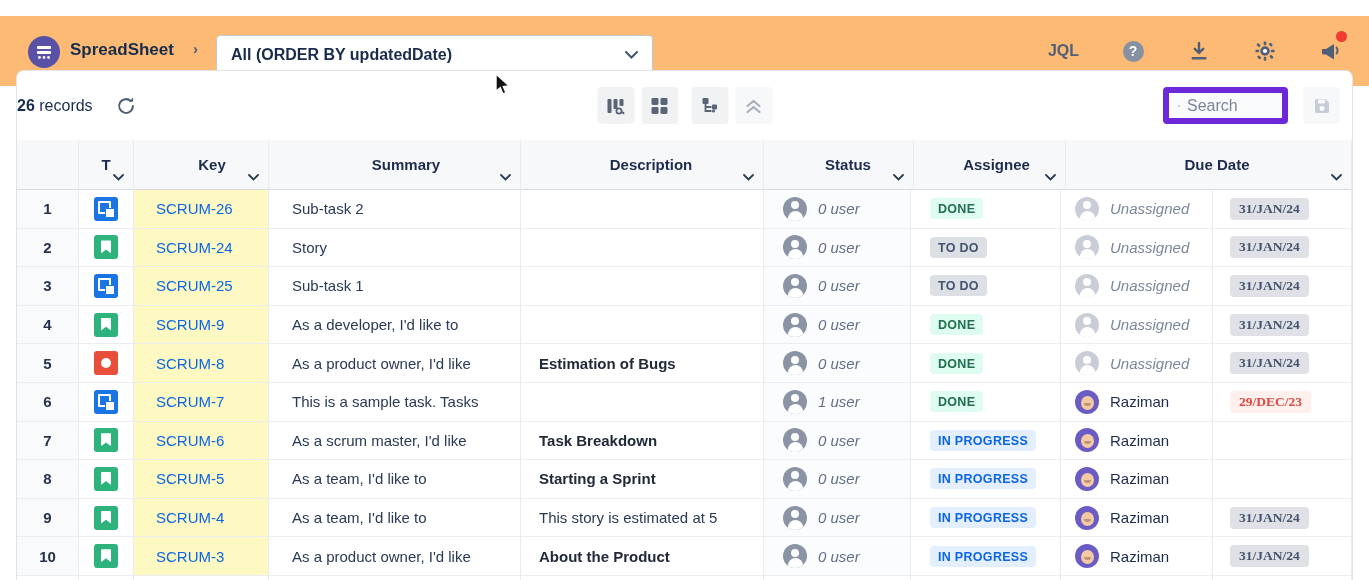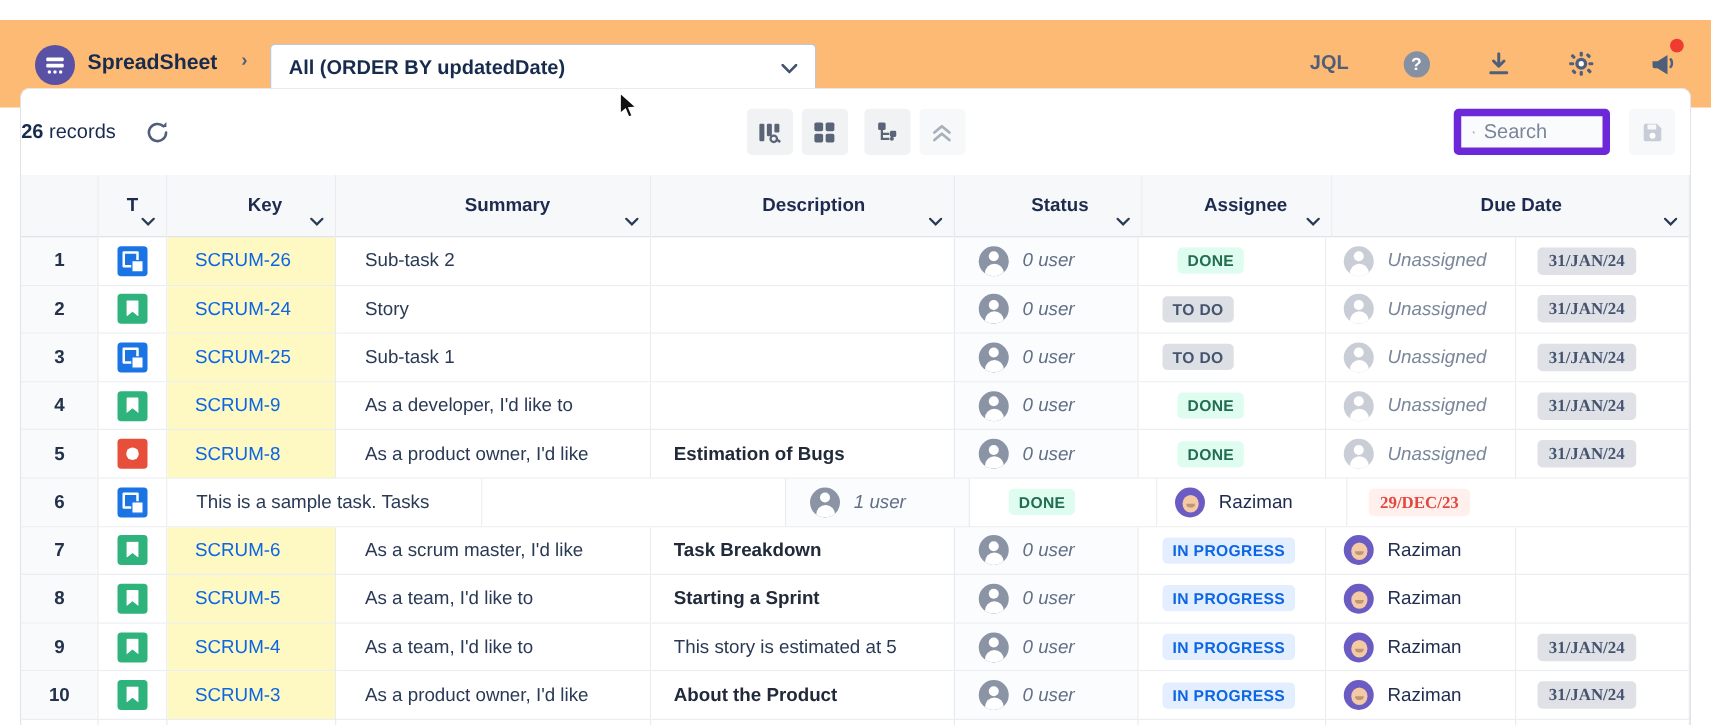--- a/index.html
+++ b/index.html
@@ -68,21 +68,21 @@
   .tbody .col-key { background:#fef9c3; }
   .tbody .col-comm { background:#FBFCFD; }
   .key-link { color:#0C66E4; text-decoration:none; cursor:pointer; }
   .val { color:#2A3A55; }
   .bold { font-weight:700; color:#222A3A; }
   .ital { font-style:italic; color:#626F86; margin-left:11px; }
   .aname { margin-left:11px; color:#1D2B4F; }
   .aname.unassigned { font-style:italic; color:#7A869A; }
 
   .badge { font-size:12.5px; font-weight:700; letter-spacing:.3px; padding:4px 8px 3px; border-radius:4px; }
-  .badge.done { background:#DFFCF0; color:#216E4E;margin-left:12px; }
+  .badge.done { background:#DFFCF0; color:#216E4E; }
   .badge.todo { background:#DCDFE4; color:#44546F; }
   .badge.inprogress { background:#E3EEFF; color:#0C66E4; }
   .due-badge { font-size:13.5px; font-weight:700; padding:3px 9px; border-radius:4px;
     background:#DFE1E6; color:#44546F;font-family:Liberation Serif, serif; }
   .due-badge.overdue { background:#FFEFED; color:#E2483D; }
 
   
   .avatar { width:24px; height:24px; border-radius:50%; position:relative; flex:none; overflow:hidden; }
   .avatar.person-dark { background:#8A94A4; }
   .avatar.person-light { background:#C9CED6; }
@@ -453,20 +453,23 @@
           </div>
   </div>
 
   <div class="tr">
     <div class="td col-num">
             <span class="rownum">6</span>
           </div>
     <div class="td col-type">
       <span class="type-icon subtask"></span>
     </div>
+    <div class="td col-key">
+      <a class="key-link">SCRUM-7</a>
+    </div>
     <div class="td col-summary">
             <span class="val sumv">This is a sample task. Tasks</span>
           </div>
     <div class="td col-desc">
             <span class="val descv"></span>
           </div>
     <div class="td col-comm">
       <span class="avatar person-dark"></span>
       <span class="ital commv">1 user</span>
     </div>

